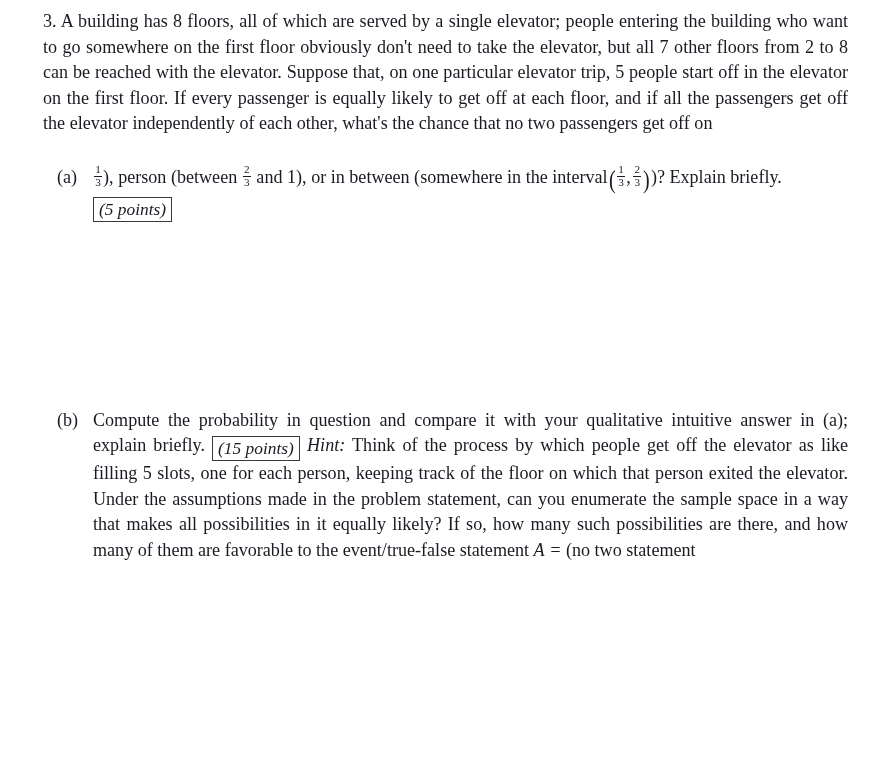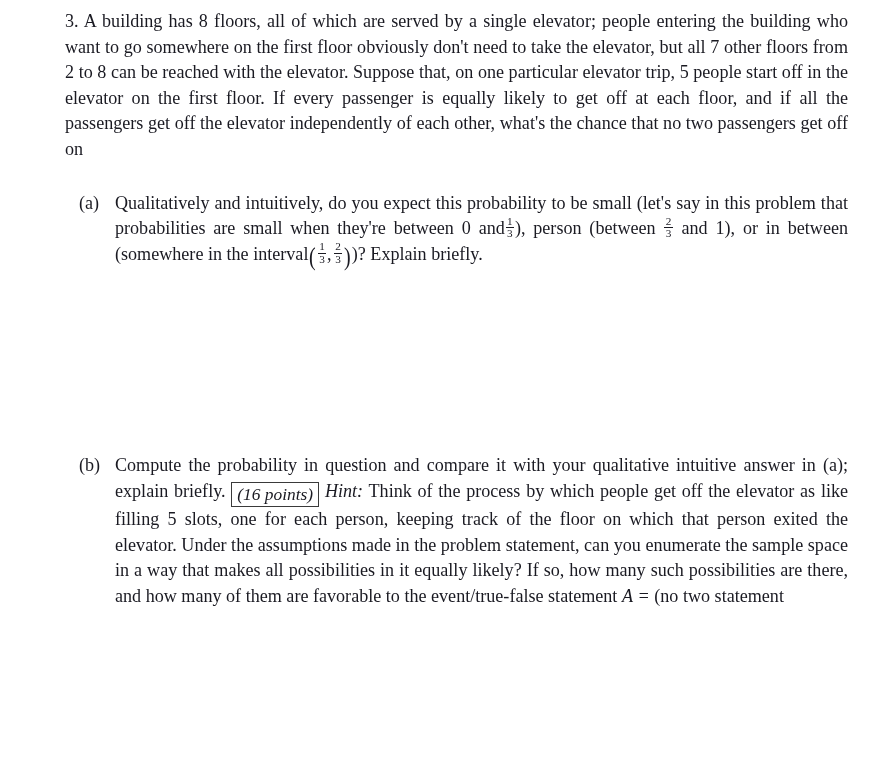--- a/index.html
+++ b/index.html
@@ -14,21 +14,21 @@
     font-family: "Liberation Serif", "DejaVu Serif", serif;
     color: #1a1a22;
     -webkit-font-smoothing: antialiased;
   }
 
   .page {
     position: relative;
     width: 896px;
     height: 757px;
     box-sizing: border-box;
-    padding: 9px 48px 0 65px;
+    padding: 9px 48px 0 43px;
   }
 
   
   .problem {
     font-size: 18.1px;
     line-height: 25.6px;
     text-align: justify;
     text-justify: inter-word;
     margin: 0;
   }
@@ -114,33 +114,36 @@
   <p class="problem">
     <span>3.</span>
     <span>A building has 8 floors, all of which are served by a single elevator; people entering the building who want to go somewhere on the first floor obviously don't need to take the elevator, but all 7 other floors from 2 to 8 can be reached with the elevator. Suppose that, on one particular elevator trip, 5 people start off in the elevator on the first floor. If every passenger is equally likely to get off at each floor, and if all the passengers get off the elevator independently of each other, what's the chance that no two passengers get off on</span>
   </p>
 
   <div class="gap-before-a"></div>
 
   <div class="part">
     <span class="part-label">(a)</span>
 
-    <span>Qualitatively and intuitively, do you expect this probability to be small (let's say in this problem that probabilities are small when they're between 0 and</span><span class="frac"><span class="num">1</span><span class="den">3</span></span><span>), person (between</span>
+    <span class="frac"><span class="num">1</span><span class="den">3</span></span><span>), person (between</span>
     <span class="frac"><span class="num">2</span><span class="den">3</span></span>
     <span>and 1), or in between (somewhere in the interval</span><span class="nowrap"><span class="bigparen">(</span><span class="frac"><span class="num">1</span><span class="den">3</span></span>, <span class="frac"><span class="num">2</span><span class="den">3</span></span><span class="bigparen">)</span></span><span>)? Explain briefly.</span>
 
+    <span class="points-line">
+      <span class="points-box">(5 points)</span>
+    </span>
   </div>
 
   <div class="answer-space"></div>
 
   <div class="part">
     <span class="part-label">(b)</span>
 
     <span>Compute the probability in question and compare it with your qualitative intuitive answer in (a); explain briefly.</span>
-    <span class="points-box">(16 points)</span>
+    <span class="points-box">(15 points)</span>
     <span class="hint">Hint:</span>
     <span>Think of the process by which people get off the elevator as like filling 5 slots, one for each person, keeping track of the floor on which that person exited the elevator. Under the assumptions made in the problem statement, can you enumerate the sample space in a way that makes all possibilities in it equally likely? If so, how many such possibilities are there, and how many of them are favorable to the event/true-false statement</span>
     <span class="mathvar">A</span>
     <span class="mathvar">=</span>
     <span>(no two statement</span>
   </div>
 
 </div>
 
 </body></html>

